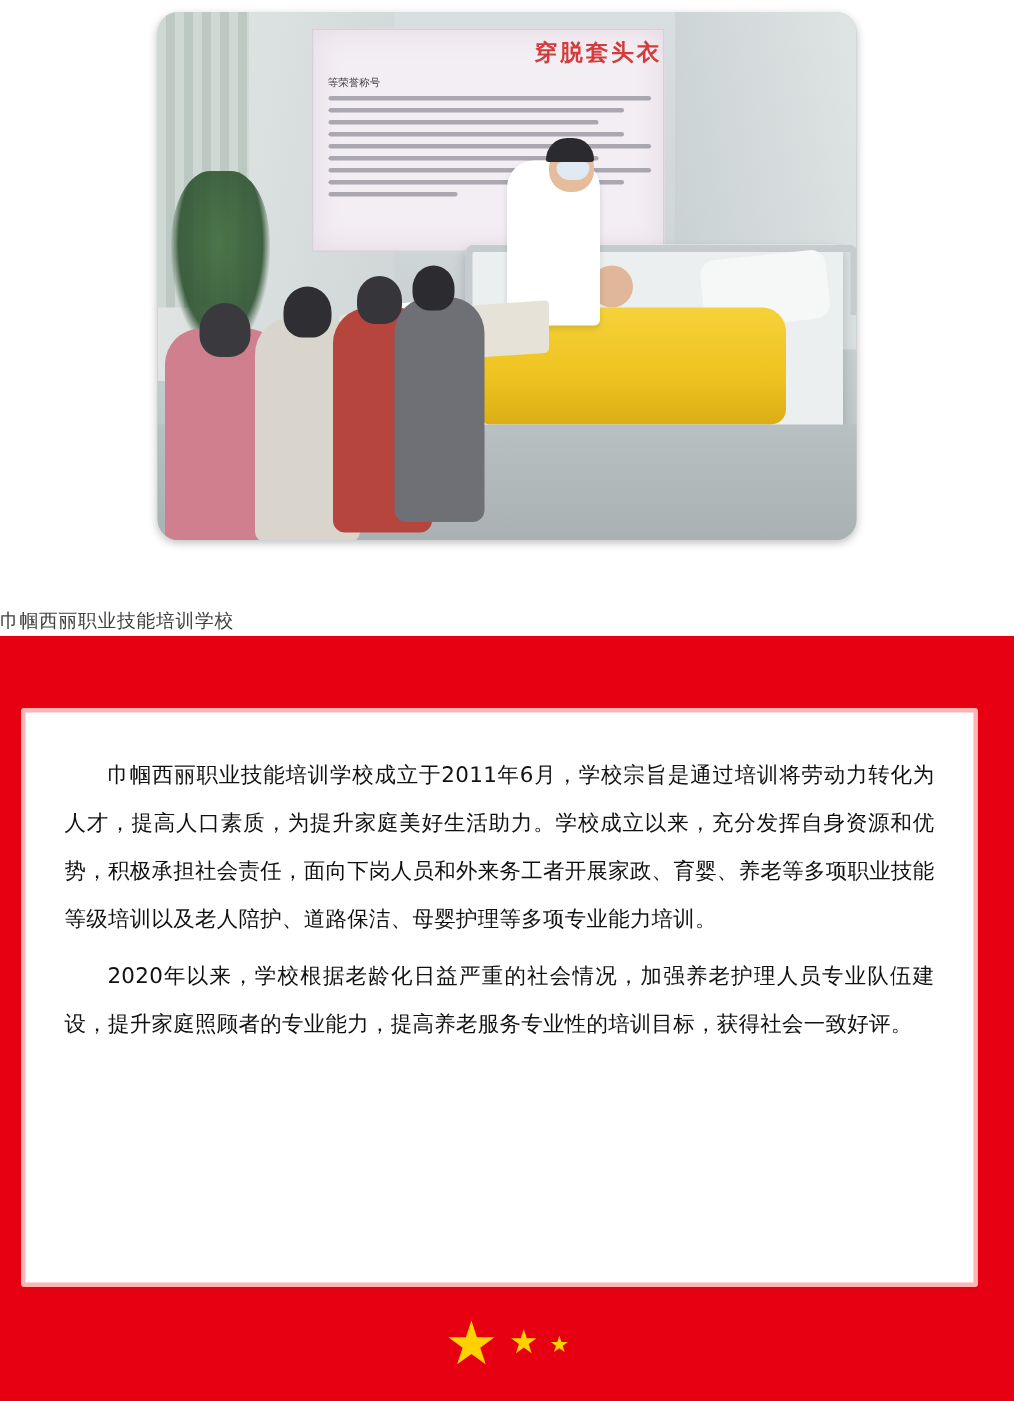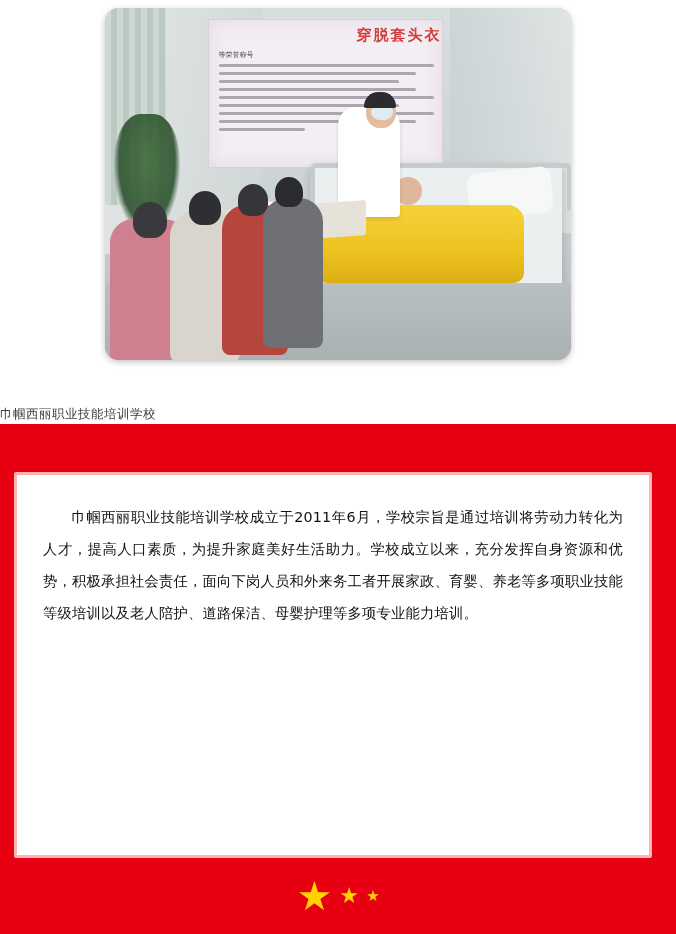--- a/index.html
+++ b/index.html
@@ -303,19 +303,20 @@
   </div>
 </div>
 
 <div class="caption">巾帼西丽职业技能培训学校</div>
 
 <div class="red-band"></div>
 <div class="article-outer"></div>
 
 <div class="article-card">
   <p>巾帼西丽职业技能培训学校成立于2011年6月，学校宗旨是通过培训将劳动力转化为人才，提高人口素质，为提升家庭美好生活助力。学校成立以来，充分发挥自身资源和优势，积极承担社会责任，面向下岗人员和外来务工者开展家政、育婴、养老等多项职业技能等级培训以及老人陪护、道路保洁、母婴护理等多项专业能力培训。</p>
+  <p>2020年以来，学校根据老龄化日益严重的社会情况，加强养老护理人员专业队伍建设，提升家庭照顾者的专业能力，提高养老服务专业性的培训目标，获得社会一致好评。</p>
 </div>
 
 <div class="stars">
   <span class="star big">★</span>
   <span class="star mid">★</span>
   <span class="star small">★</span>
 </div>
 
 </body></html>

